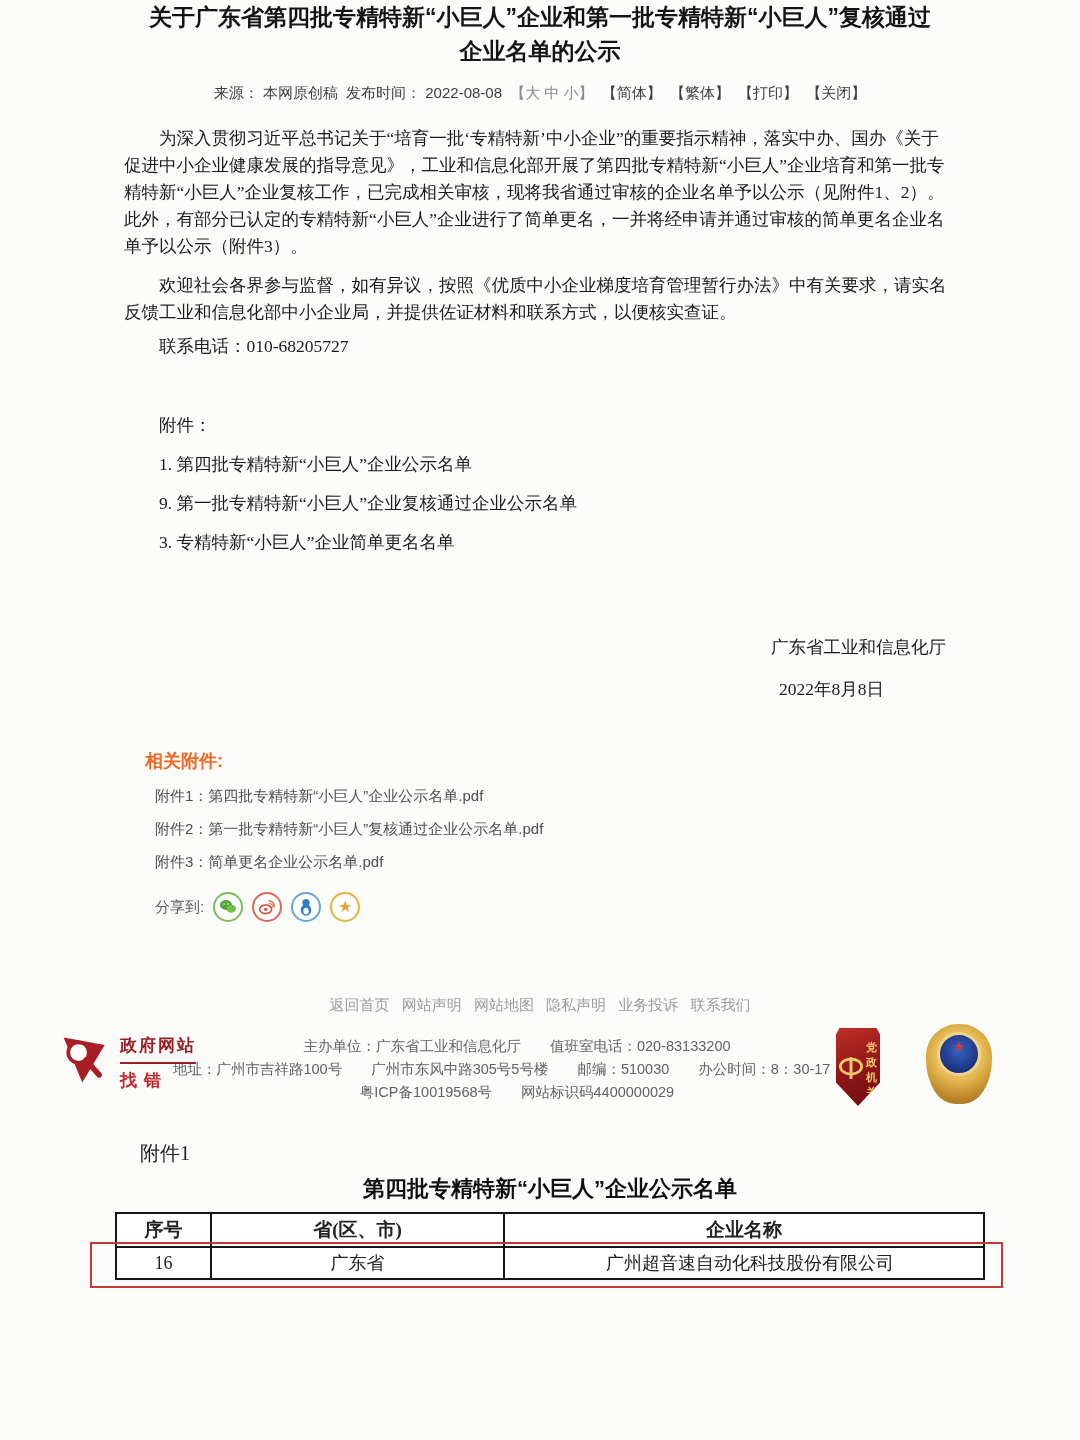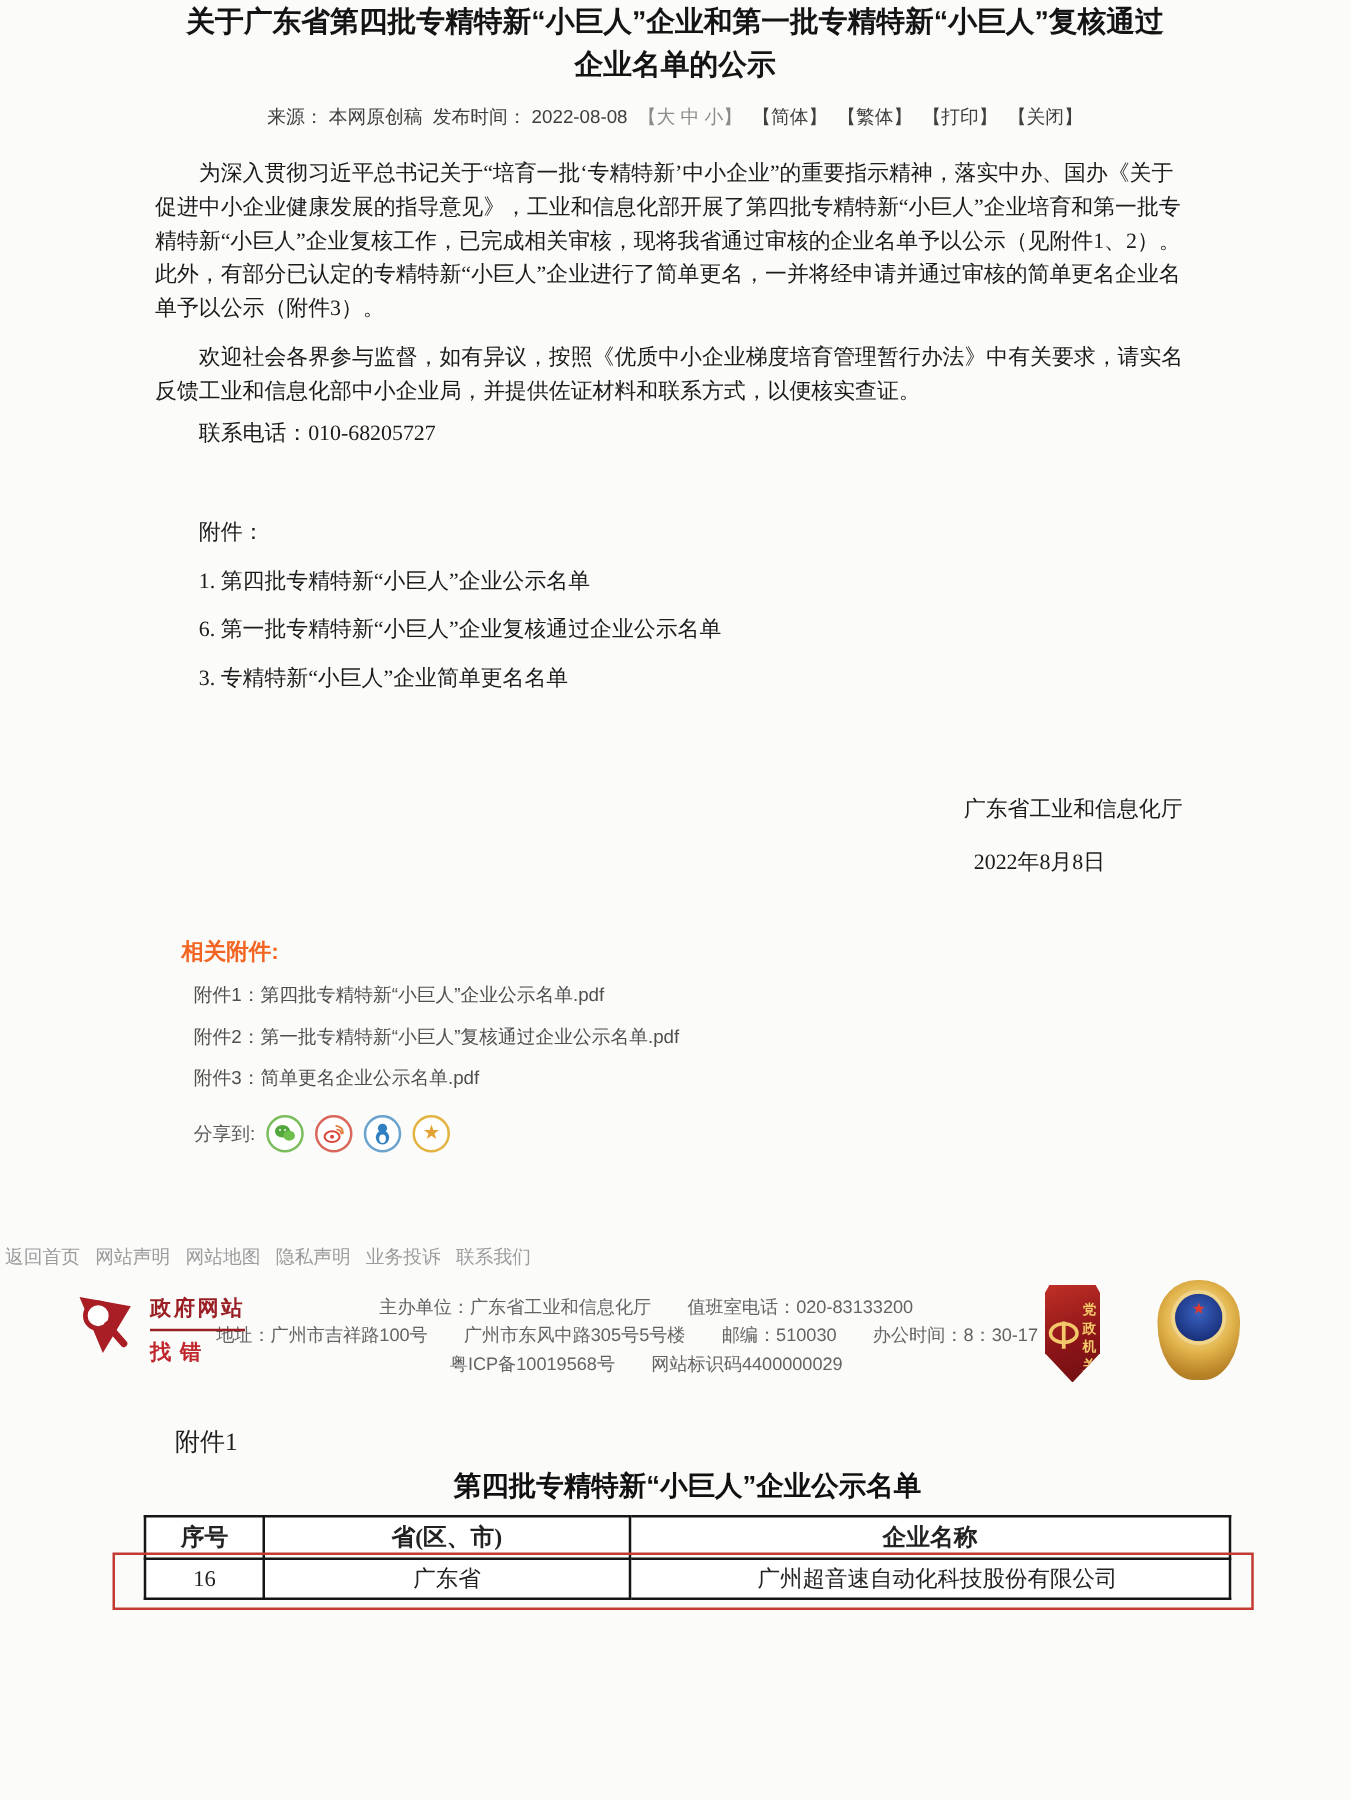--- a/index.html
+++ b/index.html
@@ -43,21 +43,21 @@
     width:30px; height:30px; border-radius:50%; border:2px solid;
     display:flex; align-items:center; justify-content:center;
     background:#fff; cursor:pointer;
   }
   .ic-wechat { border-color:#7bbd5c; }
   .ic-weibo  { border-color:#d9675c; }
   .ic-qq     { border-color:#6ba3cf; }
   .ic-qzone  { border-color:#e3b341; color:#e2a235; font-size:16px; line-height:1; }
   
   .site-footer { position:absolute; top:996px; left:0; width:1080px; height:150px; }
-  .footer-nav { text-align:left; font-size:15px; color:#9c9c9c; }
+  .footer-nav { text-align:center; font-size:15px; color:#9c9c9c; }
   .footer-nav span { margin:0 4px; cursor:pointer; }
   .footer-info { width:690px; margin:20px 0 0 172px; text-align:center;
                  color:#636363; font-size:14.5px; line-height:23px; }
   .finder-badge { position:absolute; left:58px; top:36px; display:flex; align-items:flex-end; cursor:pointer; }
   .finder-text { margin-left:6px; }
   .finder-t1 { color:#9a2025; font-size:17px; font-weight:700; letter-spacing:2px;
                padding-bottom:5px; border-bottom:2px solid #9a2025; }
   .finder-t2 { color:#c0272d; font-size:17px; font-weight:700; letter-spacing:7px; margin-top:5px; }
   .shield-badge {
     position:absolute; left:836px; top:32px; width:44px; height:78px; cursor:pointer;
@@ -114,21 +114,21 @@
     <span class="ctl">【打印】</span>
     <span class="ctl">【关闭】</span>
   </div>
 
   <div class="article">
     <p class="para">为深入贯彻习近平总书记关于“培育一批‘专精特新’中小企业”的重要指示精神，落实中办、国办《关于促进中小企业健康发展的指导意见》，工业和信息化部开展了第四批专精特新“小巨人”企业培育和第一批专精特新“小巨人”企业复核工作，已完成相关审核，现将我省通过审核的企业名单予以公示（见附件1、2）。此外，有部分已认定的专精特新“小巨人”企业进行了简单更名，一并将经申请并通过审核的简单更名企业名单予以公示（附件3）。</p>
     <p class="para mt12">欢迎社会各界参与监督，如有异议，按照《优质中小企业梯度培育管理暂行办法》中有关要求，请实名反馈工业和信息化部中小企业局，并提供佐证材料和联系方式，以便核实查证。</p>
     <p class="para mt7">联系电话：010-68205727</p>
     <p class="para attach-label">附件：</p>
     <p class="para mt12">1. 第四批专精特新“小巨人”企业公示名单</p>
-    <p class="para mt12">6. 第一批专精特新“小巨人”企业复核通过企业公示名单</p>
+    <p class="para mt12">9. 第一批专精特新“小巨人”企业复核通过企业公示名单</p>
     <p class="para mt12">3. 专精特新“小巨人”企业简单更名名单</p>
     <div class="signature">
       <div class="sig-org">广东省工业和信息化厅</div>
       <div class="sig-date">2022年8月8日</div>
     </div>
   </div>
 
   <div class="related">
     <div class="related-heading">相关附件:</div>
     <div class="file-link">附件1：第四批专精特新“小巨人”企业公示名单.pdf</div>

